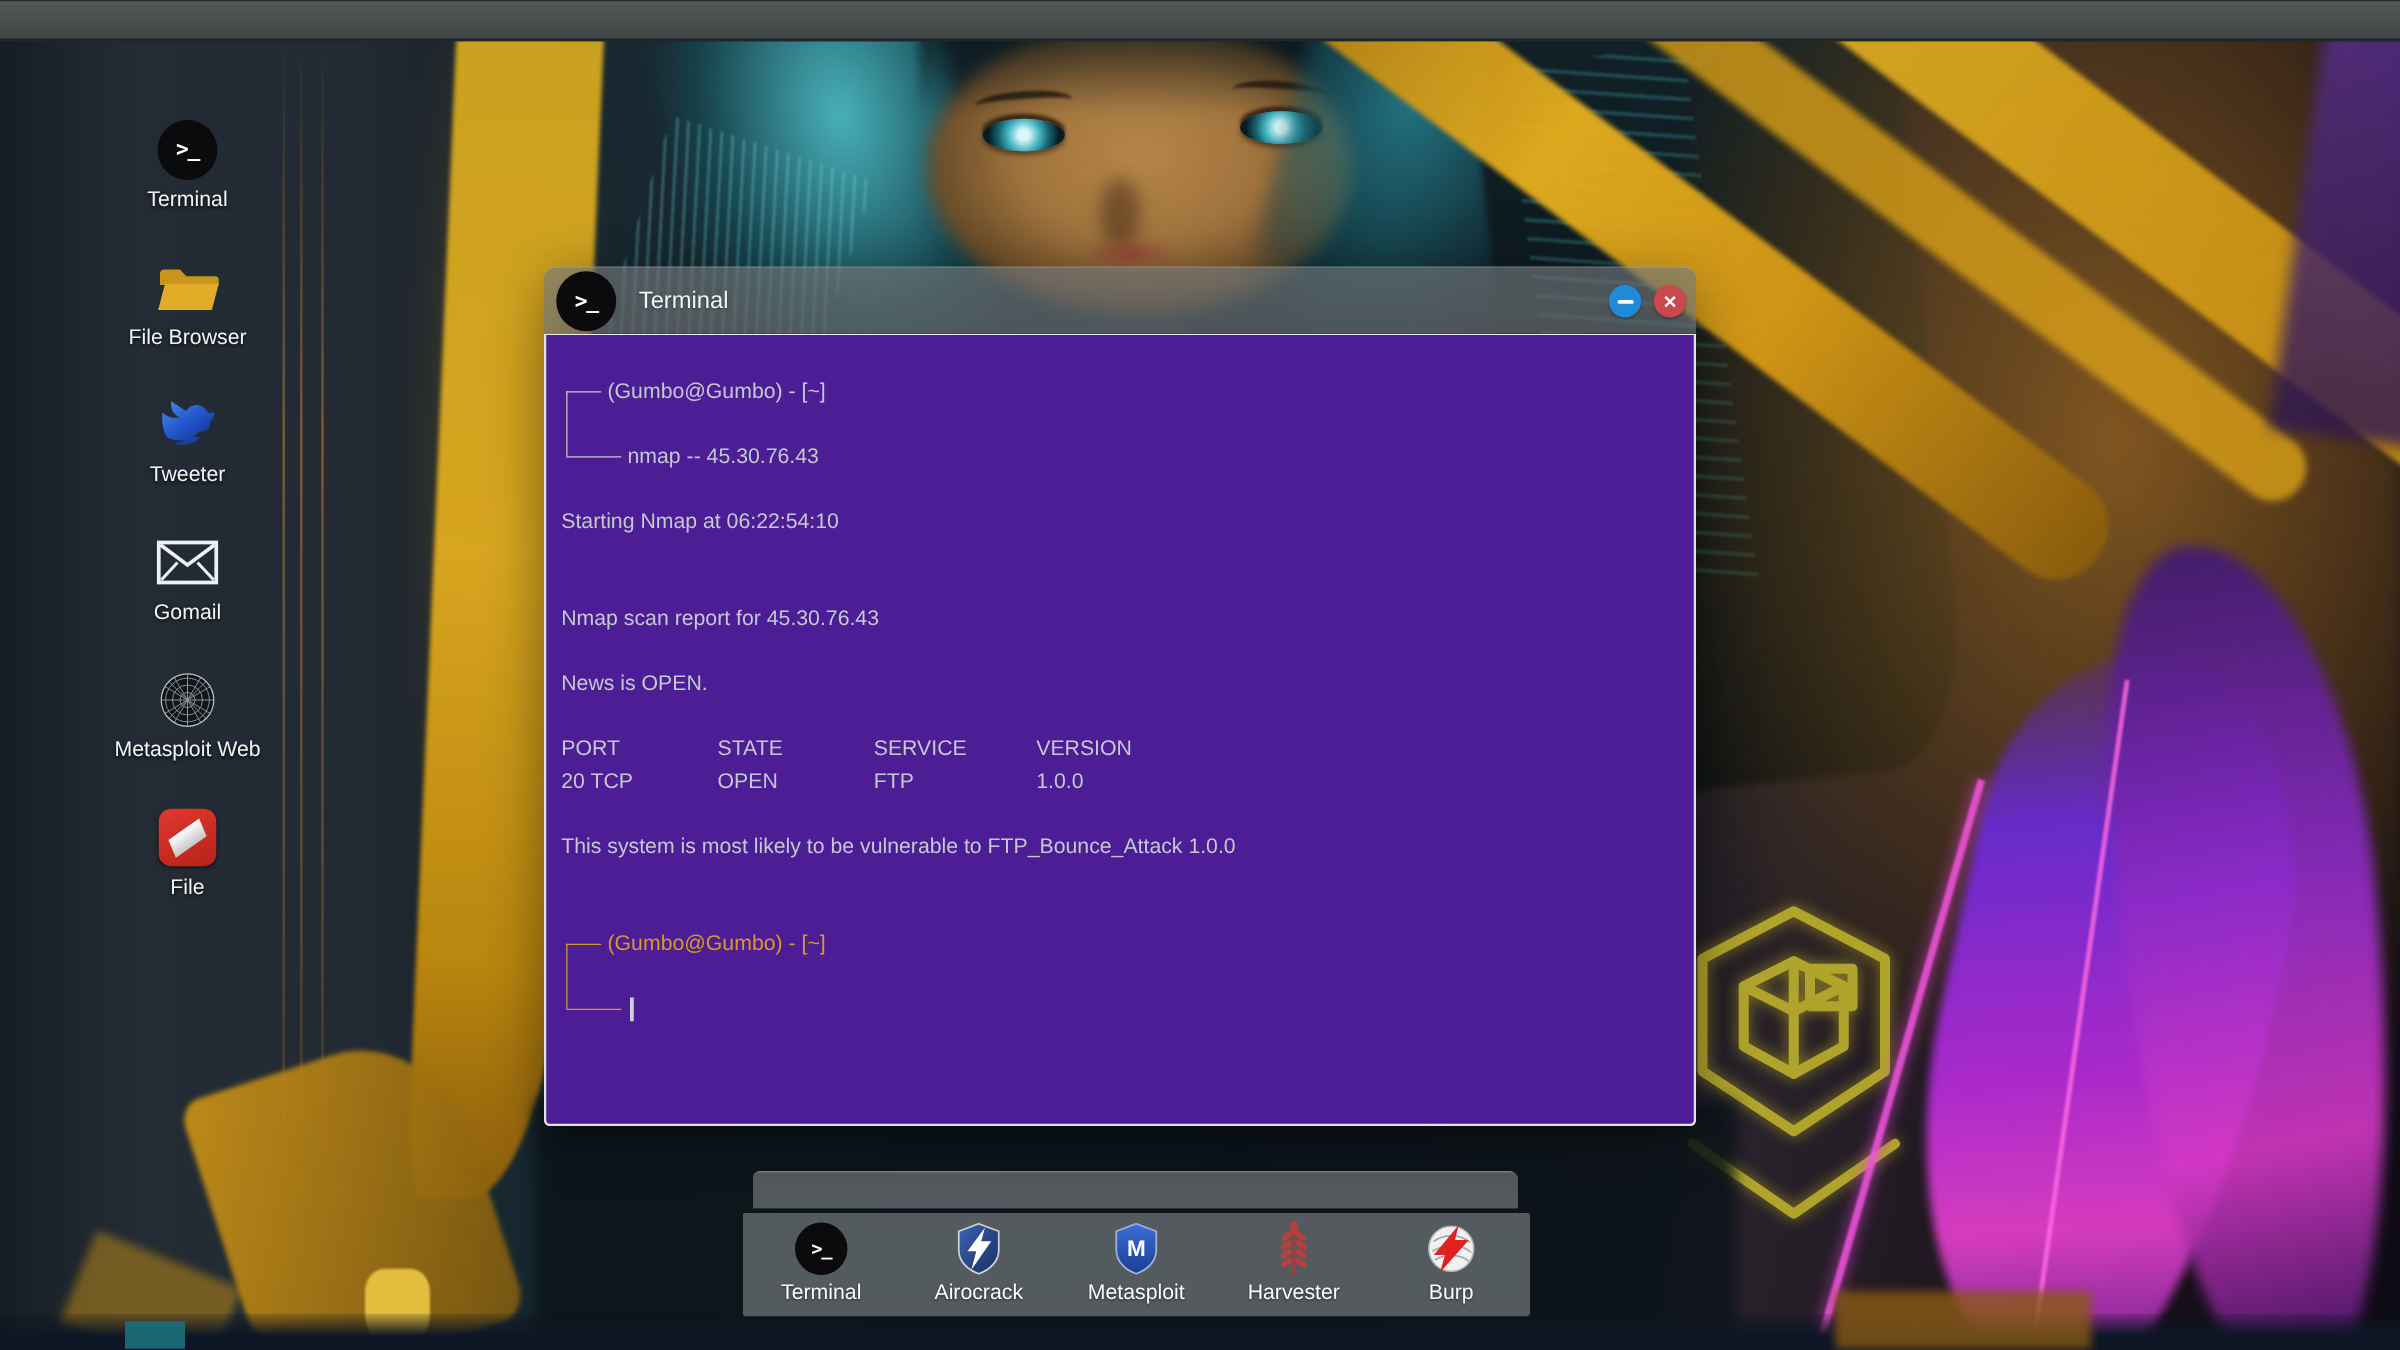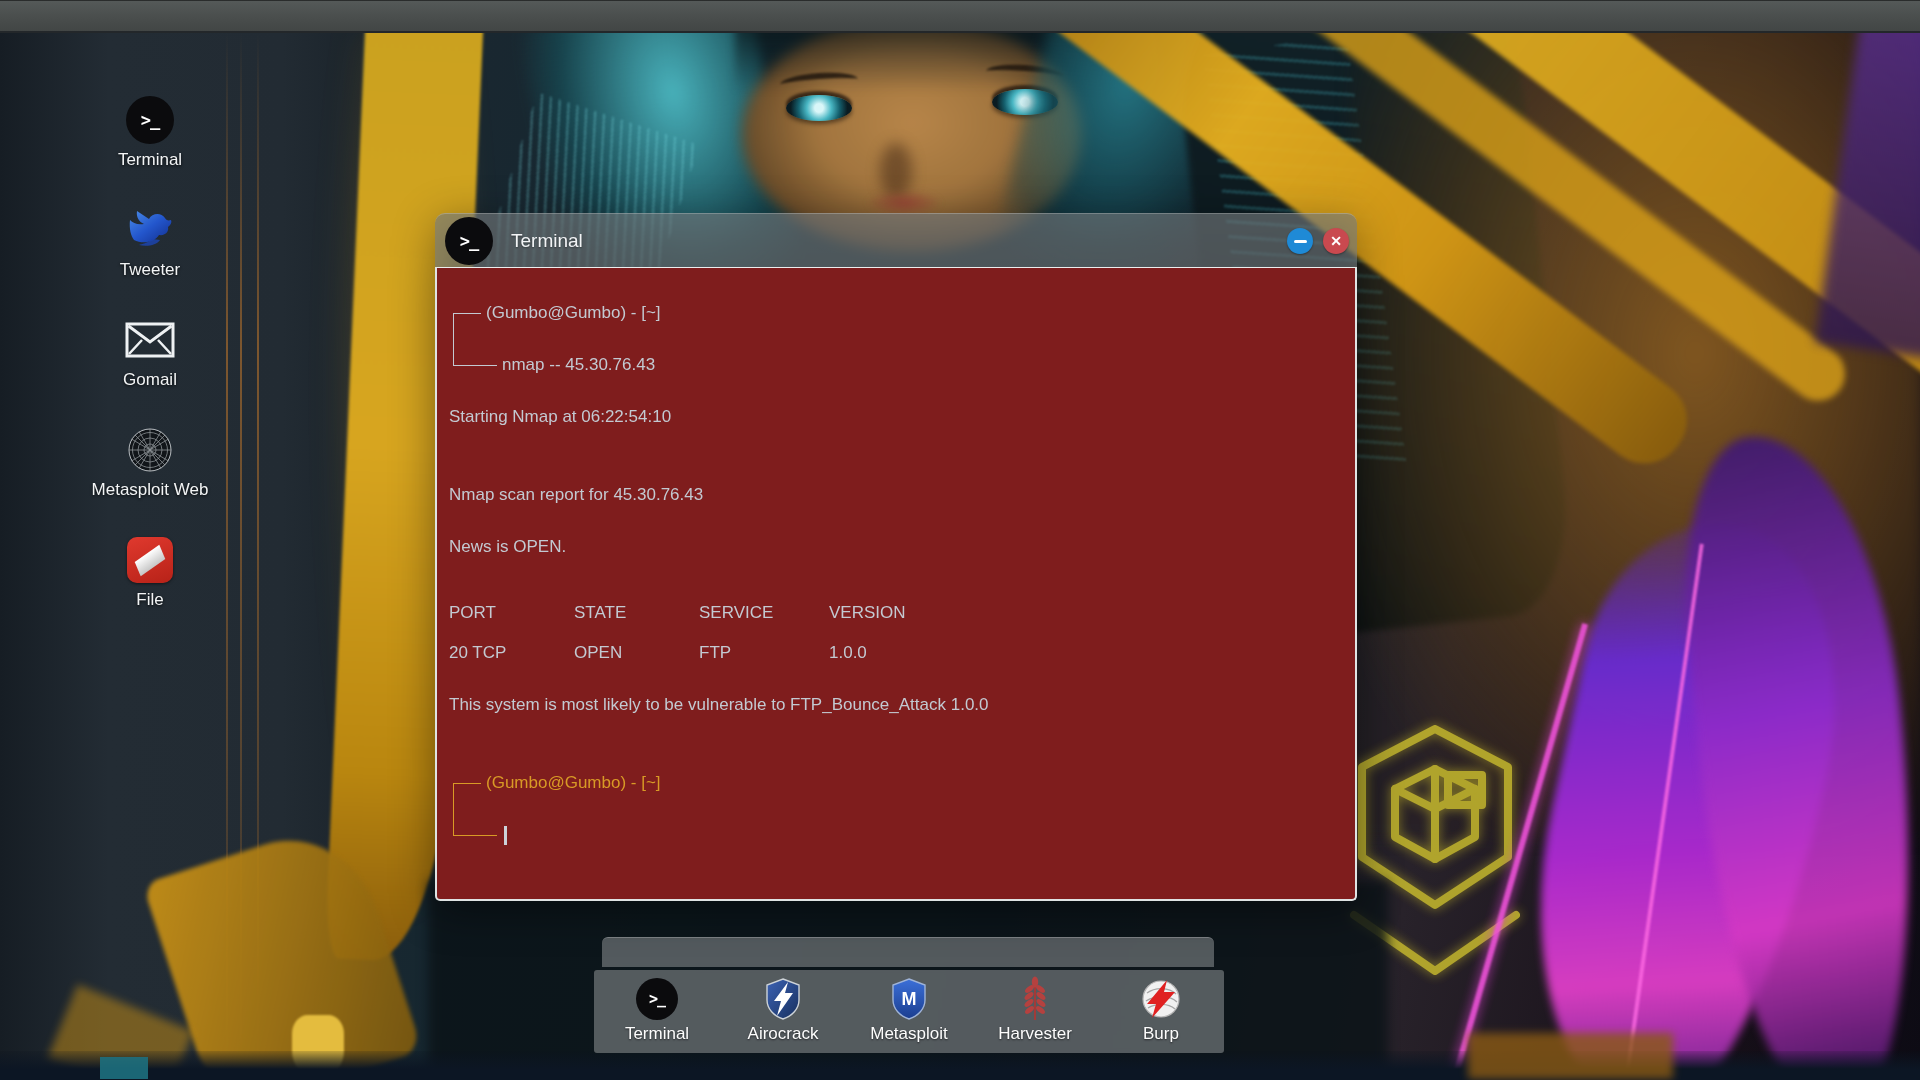--- a/index.html
+++ b/index.html
@@ -92,24 +92,24 @@
   .window { position:absolute; left:435px; top:213px; width:922px; z-index:20; filter:drop-shadow(0 8px 22px rgba(0,0,0,.45)); }
   .titlebar { position:relative; height:54px; border-radius:10px 10px 0 0;
     background:rgba(118,124,128,.62); border-top:1px solid rgba(255,255,255,.22);
     display:flex; align-items:center; backdrop-filter:blur(2px); }
   .titlebar .term-circle { position:absolute; left:10px; top:3px; }
   .win-title { margin-left:76px; font-size:19px; color:#f2f4f6; text-shadow:0 1px 2px rgba(0,0,0,.4); }
   .win-btn { position:absolute; top:14px; width:26px; height:26px; border-radius:50%; display:flex; align-items:center; justify-content:center; cursor:pointer; }
   .btn-min { right:44px; background:#1f8ad6; box-shadow:0 1px 2px rgba(0,0,0,.35); }
   .btn-min .bar { width:13px; height:3px; background:#fff; border-radius:2px; }
   .btn-close { right:8px; background:#c9494f; box-shadow:0 1px 2px rgba(0,0,0,.35); color:#fff; font-size:14px; font-weight:bold; }
-  .term-body { height:634px; background:#7f1d1d; border:2px solid #dfe3e3; border-top:1px solid #eceeee;
+  .term-body { height:634px; background:#4c1d95; border:2px solid #dfe3e3; border-top:1px solid #eceeee;
     border-radius:0 0 5px 5px; padding:32px 24px 0 12px; color:#c3c9d1; font-size:17px; line-height:26px; overflow:hidden; }
   .tline { min-height:26px; white-space:pre; }
-  .port-grid { display:grid; grid-template-columns:125px 125px 130px auto; width:560px;margin-top:14px; }
+  .port-grid { display:grid; grid-template-columns:125px 125px 130px auto; width:560px; }
   .port-grid span { height:26px; }
 
   .tprompt { position:relative; color:#c3c9d1; }
   .tprompt.orange { color:#d89a26; }
   .tprompt::before { content:''; position:absolute; left:4px; top:13px; height:52px; border-left:1.5px solid currentColor; }
   .tp-row { height:26px; display:flex; align-items:center; }
   .tp-h { height:0; border-top:1.5px solid currentColor; margin:0 5px 0 4px; }
   .tp-h.short { width:28px; }
   .tp-h.long { width:44px; }
   .cursor { display:inline-block; width:3px; height:19px; background:#ccd2d8; margin-left:2px; }
@@ -186,20 +186,29 @@
 
     <div class="desk-item">
       <div class="ic">
           <div class="term-circle">
             <span>&gt;_</span>
           </div>
         </div>
       <div class="desk-label">Terminal</div>
     </div>
 
+    <div class="desk-item">
+      <div class="ic">
+        <svg width="54" height="44" viewBox="0 0 54 44">
+          <path d="M5 11 C5 8.8 6.2 7.5 8.5 7.5 H21 L26 13 H49 C51 13 52 14 52 16 V20 H5 Z" fill="#c9941c"></path>
+          <path d="M9 19 H52 L46.5 40 H3.5 Z" fill="#e3ac28"></path>
+        </svg>
+      </div>
+      <div class="desk-label">File Browser</div>
+    </div>
 
     <div class="desk-item">
       <div class="ic">
         <svg width="46" height="42" viewBox="0 0 46 42">
           <defs>
               <linearGradient id="birdg" x1="0" y1="0" x2="1" y2="1">
             <stop offset="0" stop-color="#4a8ce8"></stop>
                 <stop offset="0.5" stop-color="#2356cc"></stop>
                 <stop offset="1" stop-color="#122e8c"></stop>
           </linearGradient>

